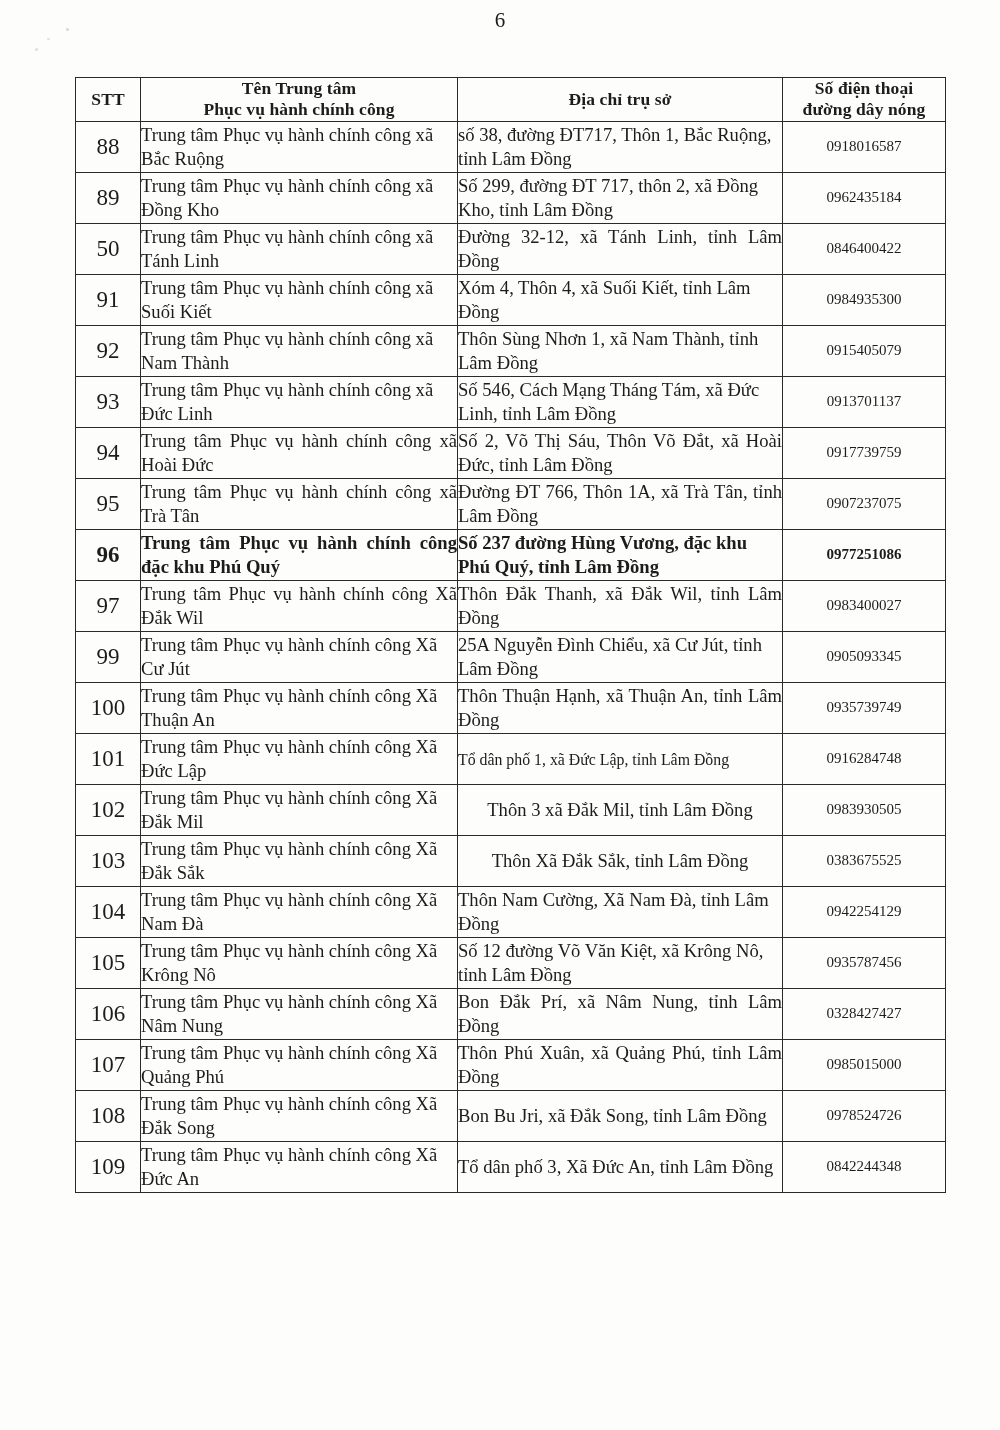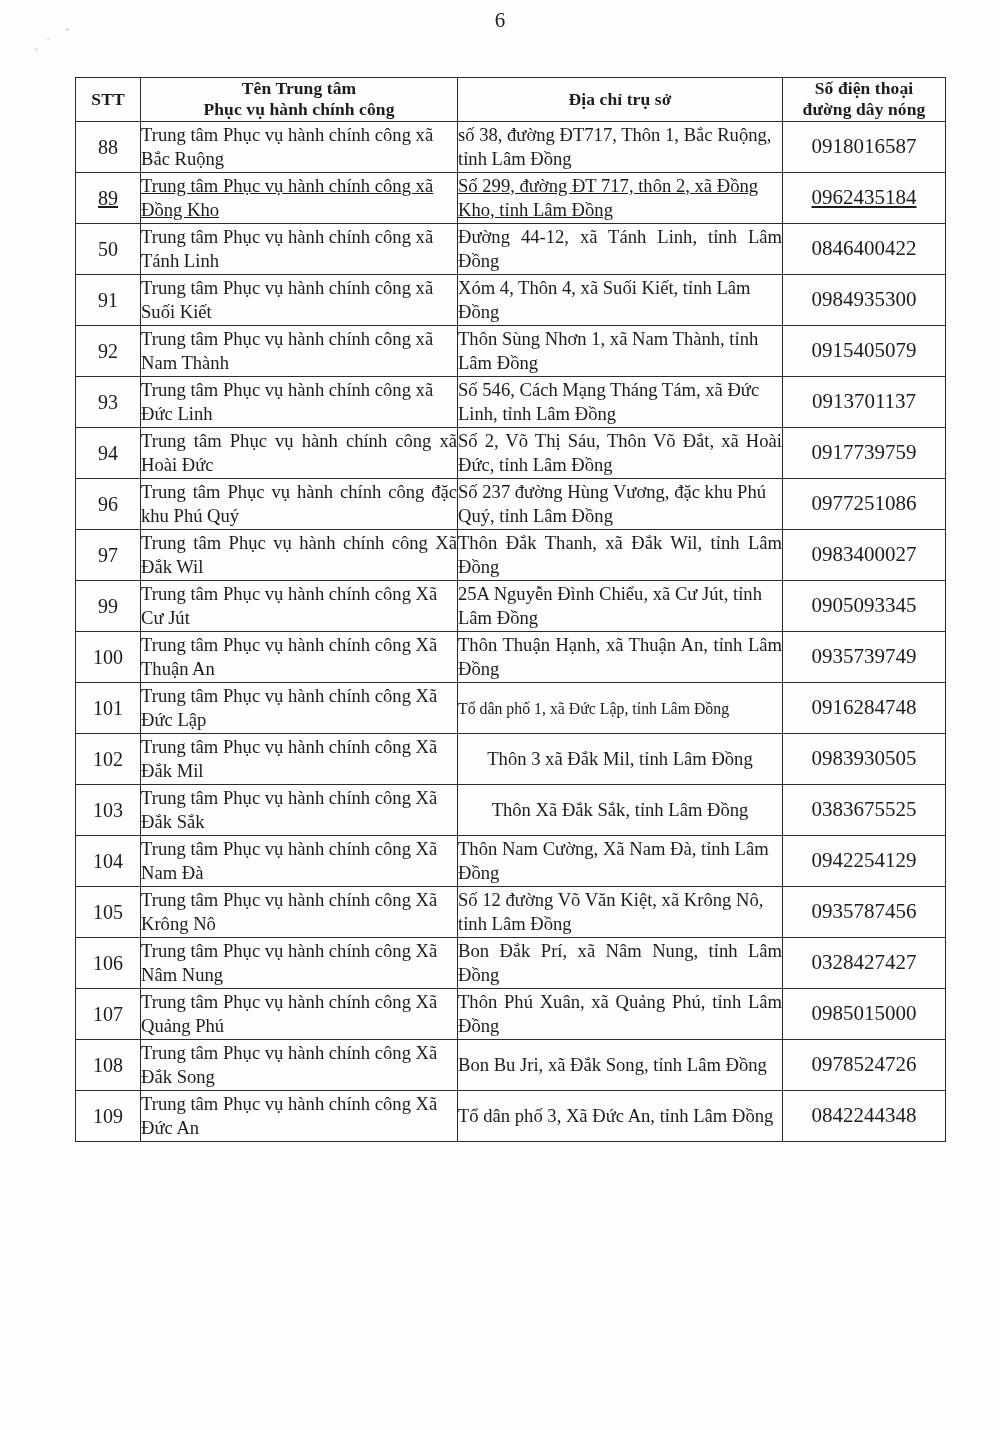--- a/index.html
+++ b/index.html
@@ -70,33 +70,33 @@
     font-size: 17.5px;
     line-height: 1.22;
     padding: 9px 4px 10px;
     letter-spacing: .1px;
   }
   thead th .hdr-line { display: block; }
 
   
   td.stt {
     text-align: center;
-    font-size: 20px;
+    font-size: 23px;
     line-height: 1.1;
   }
   td.cell-name,
   td.cell-addr {
     font-size: 18.6px;
     line-height: 1.3;
     padding: 3px 5px 4px 7px;
     vertical-align: middle;
   }
   td.cell-tel {
     text-align: center;
-    font-size: 21px;
+    font-size: 15px;
     line-height: 1.1;
   }
 
   
   .al-left     { text-align: left; }
   .al-justify  { text-align: justify; text-align-last: left; }
   .al-center   { text-align: center; }
 
   
   .condensed {
@@ -143,30 +143,30 @@
         </th>
       </tr>
     </thead>
     <tbody id="table-body">
         <tr style="height: 51px;">
           <td class="stt">88</td>
           <td class="cell-name al-left">Trung tâm Phục vụ hành chính công xã Bắc Ruộng</td>
           <td class="cell-addr al-left">số 38, đường ĐT717, Thôn 1, Bắc Ruộng, tỉnh Lâm Đồng</td>
           <td class="cell-tel">0918016587</td>
         </tr>
-        <tr style="height: 51px; text-decoration: underline;">
+        <tr style="height: 51px;">
           <td class="stt">89</td>
           <td class="cell-name al-left">Trung tâm Phục vụ hành chính công xã Đồng Kho</td>
           <td class="cell-addr al-left">Số 299, đường ĐT 717, thôn 2, xã Đồng Kho, tỉnh Lâm Đồng</td>
           <td class="cell-tel">0962435184</td>
         </tr>
         <tr style="height: 51px;">
           <td class="stt">50</td>
           <td class="cell-name al-left">Trung tâm Phục vụ hành chính công xã Tánh Linh</td>
-          <td class="cell-addr al-justify">Đường 44-12, xã Tánh Linh, tỉnh Lâm Đồng</td>
+          <td class="cell-addr al-justify">Đường 32-12, xã Tánh Linh, tỉnh Lâm Đồng</td>
           <td class="cell-tel">0846400422</td>
         </tr>
         <tr style="height: 51px;">
           <td class="stt">91</td>
           <td class="cell-name al-left">Trung tâm Phục vụ hành chính công xã Suối Kiết</td>
           <td class="cell-addr al-left">Xóm 4, Thôn 4, xã Suối Kiết, tỉnh Lâm Đồng</td>
           <td class="cell-tel">0984935300</td>
         </tr>
         <tr style="height: 51px;">
           <td class="stt">92</td>
@@ -180,20 +180,26 @@
           <td class="cell-addr al-left">Số 546, Cách Mạng Tháng Tám, xã Đức Linh, tỉnh Lâm Đồng</td>
           <td class="cell-tel">0913701137</td>
         </tr>
         <tr style="height: 51px;">
           <td class="stt">94</td>
           <td class="cell-name al-justify">Trung tâm Phục vụ hành chính công xã Hoài Đức</td>
           <td class="cell-addr al-justify">Số 2, Võ Thị Sáu, Thôn Võ Đắt, xã Hoài Đức, tỉnh Lâm Đồng</td>
           <td class="cell-tel">0917739759</td>
         </tr>
         <tr style="height: 51px;">
+          <td class="stt">95</td>
+          <td class="cell-name al-justify">Trung tâm Phục vụ hành chính công xã Trà Tân</td>
+          <td class="cell-addr al-justify">Đường ĐT 766, Thôn 1A, xã Trà Tân, tỉnh Lâm Đồng</td>
+          <td class="cell-tel">0907237075</td>
+        </tr>
+        <tr style="height: 51px; font-weight: bold;">
           <td class="stt">96</td>
           <td class="cell-name al-justify">Trung tâm Phục vụ hành chính công đặc khu Phú Quý</td>
           <td class="cell-addr al-left">Số 237 đường Hùng Vương, đặc khu Phú Quý, tỉnh Lâm Đồng</td>
           <td class="cell-tel">0977251086</td>
         </tr>
         <tr style="height: 51px; margin-top: 44px;">
           <td class="stt">97</td>
           <td class="cell-name al-justify">Trung tâm Phục vụ hành chính công Xã Đắk Wil</td>
           <td class="cell-addr al-justify">Thôn Đắk Thanh, xã Đắk Wil, tỉnh Lâm Đồng</td>
           <td class="cell-tel">0983400027</td>

